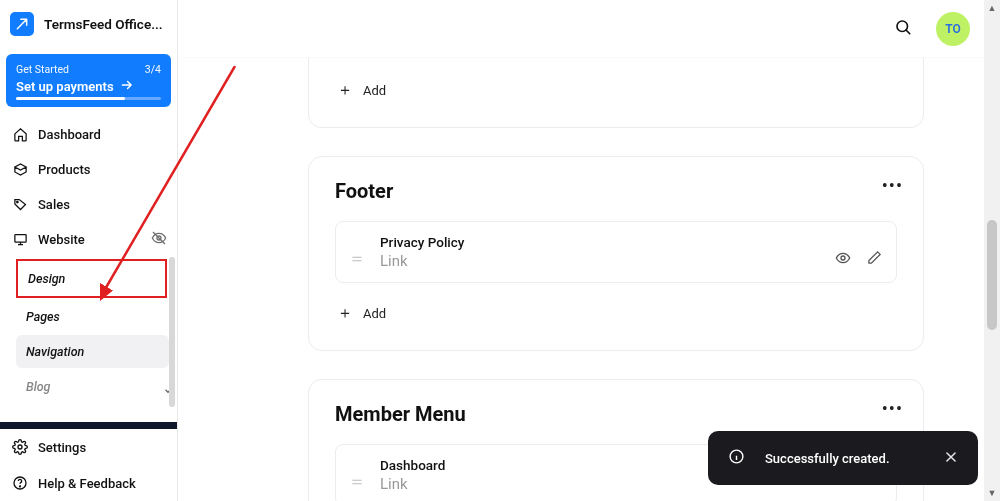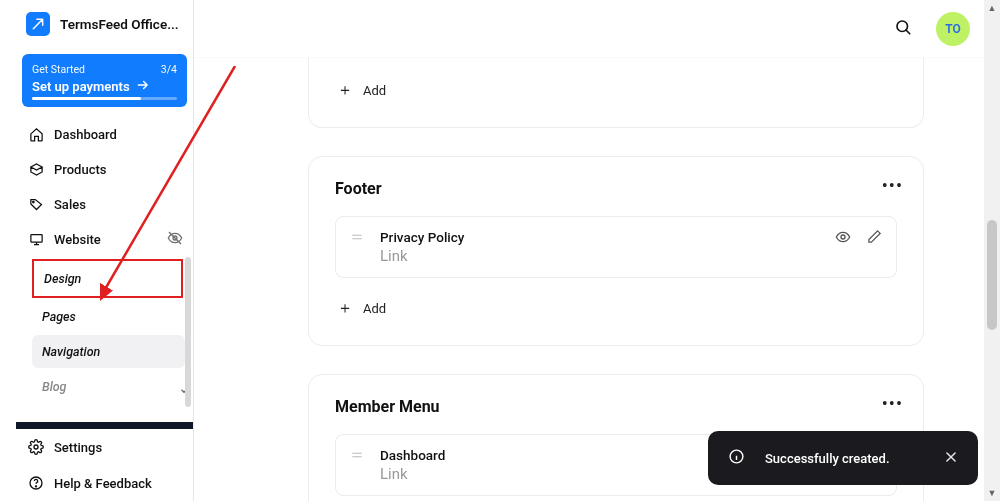--- a/index.html
+++ b/index.html
@@ -7,21 +7,21 @@
     font-family: -apple-system, BlinkMacSystemFont, "Segoe UI", Roboto, Helvetica, Arial, sans-serif;
     background: #fff;
     width: 1000px;
     height: 501px;
     overflow: hidden;
     position: relative;
     color: #111;
   }
   .sidebar {
     position: absolute;
-    left: 16px; top: 0;
+    left: 0; top: 0;
     width: 178px;
     height: 501px;
     background: #fff;
     border-right: 1px solid #e8e8e8;
     display: flex;
     flex-direction: column;
   }
   .brand {
     display: flex;
     align-items: center;
@@ -103,27 +103,27 @@
 
   .card {
     border:1px solid #ececf0;
     border-radius:14px;
     padding: 22px 26px;
     margin-bottom: 28px;
     position:relative;
     background:#fff;
   }
   .card.first { border-top:none; border-top-left-radius:0; border-top-right-radius:0; padding-top:0;}
-  .card h3 { font-size:16px; font-weight:700; margin-bottom:18px;}
+  .card h3 { font-size:20px; font-weight:700; margin-bottom:18px;}
   .card .more { position:absolute; right:20px; top:18px; cursor:pointer; font-size:18px; letter-spacing:1px; color:#222;}
   .entry {
     border:1px solid #ececf0;
     border-radius:8px;
     padding:12px 14px;
-    display:flex; align-items:flex-start; gap:16px;
+    display:flex; align-items:flex-end; gap:16px;
     margin-bottom:16px;
   }
   .entry .drag { color:#bbb; cursor:grab;}
   .entry .info .title { font-size:13.5px; font-weight:500;}
   .entry .info .sub { font-size:15px; color:#999; margin-top:2px;}
   .entry .actions { margin-left:auto; display:flex; gap:16px; color:#555;}
   .add-row { display:flex; align-items:center; gap:10px; color:#222; font-size:13px; cursor:pointer; padding:4px 2px;}
   .add-row .plus { font-size:16px;}
 
   .arrow {

